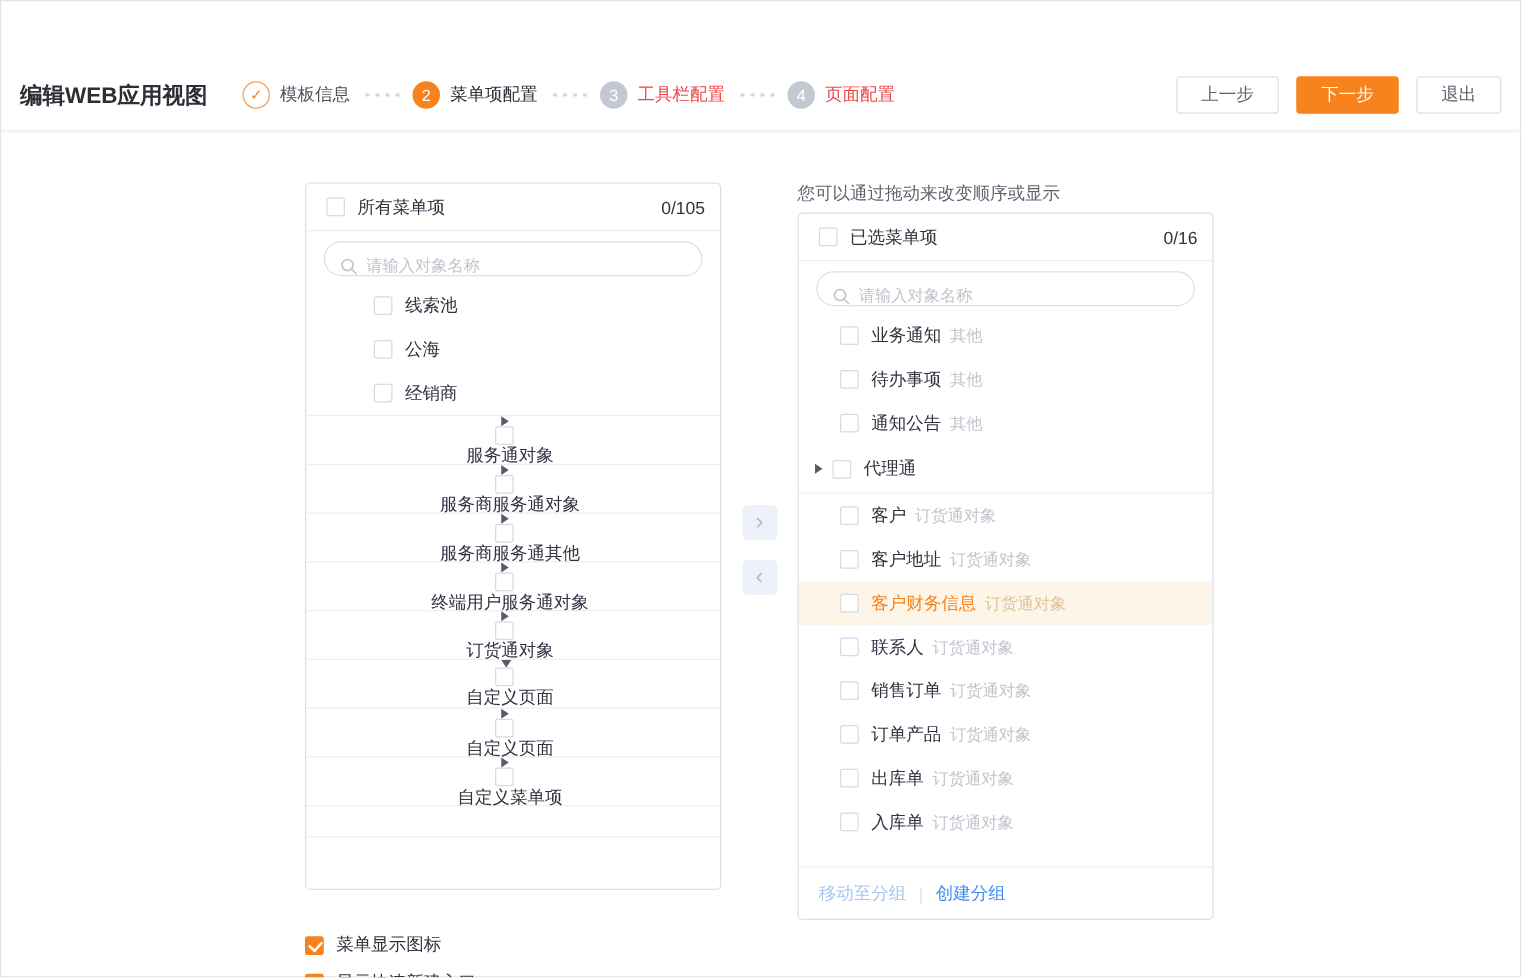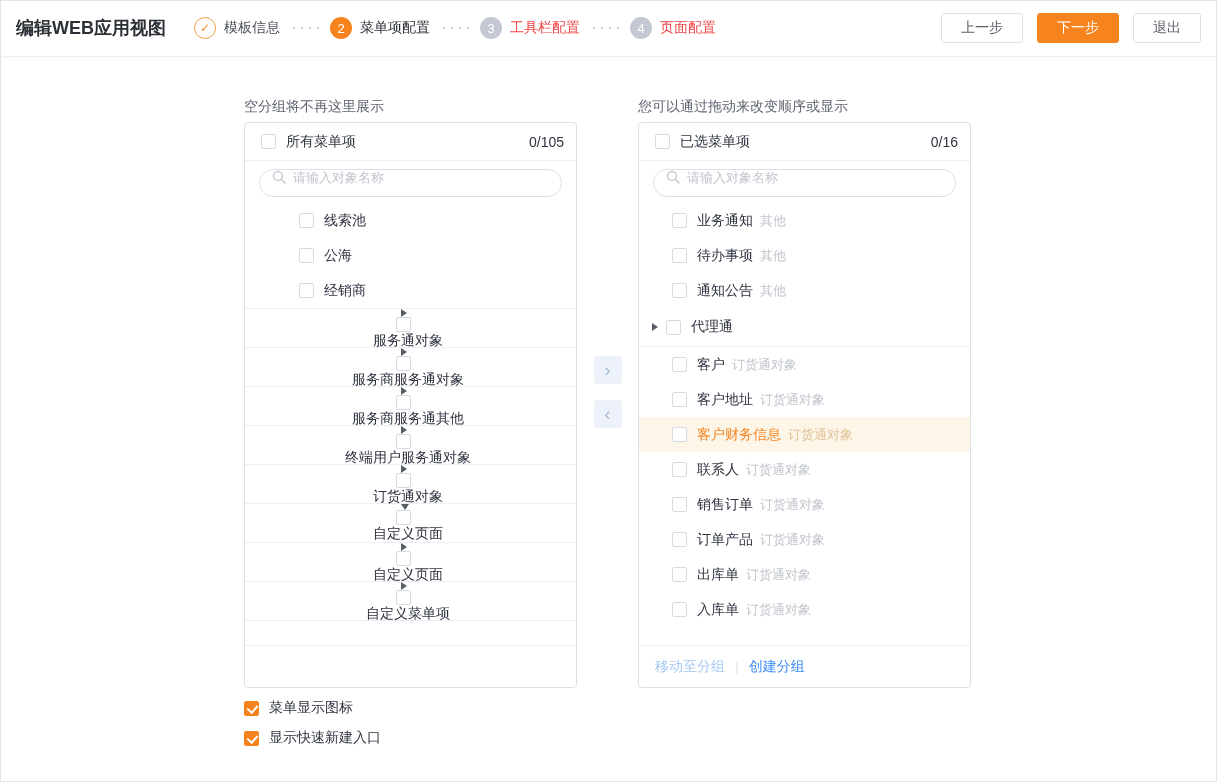--- a/index.html
+++ b/index.html
@@ -1,20 +1,20 @@
 <!DOCTYPE html>
 <html><head>
 <meta charset="utf-8">
 <style>
   * { margin:0; padding:0; box-sizing:border-box; }
   html,body { width:1217px; height:782px; background:#fff; font-family:"Liberation Sans","DejaVu Sans",sans-serif; }
   .page { width:1217px; height:782px; background:#fff; box-shadow: inset 0 0 0 1px #e4e4e4; overflow:hidden; }
 
   
-  .topbar { height:57px; display:flex; align-items:center; padding:0 16px; border-bottom:1px solid #eceef2; box-shadow:0 1px 3px rgba(0,0,0,0.03); }
+  .topbar { height:57px; display:flex; align-items:center; padding:0 16px; border-bottom:1px solid #eceef2; box-shadow:0 1px 3px rgba(0,0,0,0.03);margin-top:48px; }
   .page-title { font-size:18px; font-weight:bold; color:#2b2f36; }
   .stepper { display:flex; align-items:center; margin-left:28px; }
   .step { display:flex; align-items:center; cursor:default; }
   .step-circle { width:22px; height:22px; border-radius:50%; display:flex; align-items:center; justify-content:center; font-size:13px; flex:none; }
   .step.done .step-circle { background:#fff; border:1px solid #f7a24d; color:#f7831e; font-size:12px; }
   .step.active .step-circle { background:#f7831e; color:#fff; }
   .step.pending .step-circle { background:#c3c8d2; color:#fff; }
   .step-label { margin-left:8px; font-size:14px; }
   .step.done .step-label { color:#4a4f59; }
   .step.active .step-label { color:#2b2f36; }
@@ -26,21 +26,21 @@
 
   
   .content { display:flex; align-items:flex-start; margin:41px 0 0 244px; }
   .col { width:333px; }
   .hint { font-size:14px; color:#5f6470; margin-bottom:8px; height:16px; }
   .panel { width:333px; height:566px; border:1px solid #dcdfe6; border-radius:4px; background:#fff; display:flex; flex-direction:column; overflow:hidden; }
   .panel-header { height:38px; flex:none; display:flex; align-items:center; padding:0 12px 0 16px; border-bottom:1px solid #ebeef5; }
   .panel-title { font-size:14px; color:#2f3340; margin-left:10px; }
   .panel-count { margin-left:auto; font-size:14px; color:#2f3340; }
   .search-wrap { flex:none; padding:8px 14px 6px 14px; }
-  .search { height:28px; border:1px solid #dcdfe6; border-radius:14px; display:flex; align-items:flex-start; padding:0 12px; gap:7px; background:#fff; }
+  .search { height:28px; border:1px solid #dcdfe6; border-radius:14px; display:flex; align-items:flex-end; padding:0 12px; gap:7px; background:#fff; }
   .search input { border:none; outline:none; background:transparent; font-size:13px; color:#606266; width:100%; font-family:inherit; }
   .search input::placeholder { color:#c0c4cc; }
   .list { flex:1 1 auto; overflow:hidden; }
   .section { border-bottom:1px solid #ebeef5; }
   .section.no-border { border-bottom:none; }
   .row { display:flex; align-items:center; height:35px; padding-right:12px; }
   .row.group { height:38px; padding-left:13px; }
   .row.left-group { padding-left:7px;flex-direction:column; }
   .row.child { padding-left:54px; }
   .row.plain { padding-left:33px; }
@@ -104,21 +104,20 @@
     <div class="topbar-actions">
       <button class="btn">上一步</button>
       <button class="btn primary">下一步</button>
       <button class="btn">退出</button>
     </div>
   </div>
 
   <div class="content">
 
     <div class="col">
-      <div class="hint">空分组将不再这里展示</div>
       <div class="panel">
         <div class="panel-header">
           <span class="cb"></span>
           <span class="panel-title">所有菜单项</span>
           <span class="panel-count">0/105</span>
         </div>
         <div class="search-wrap">
           <div class="search">
             <svg class="mag" width="14" height="14" viewBox="0 0 14 14">
                 <circle cx="6" cy="6" r="4.4" fill="none" stroke="#c0c4cc" stroke-width="1.3"></circle>

